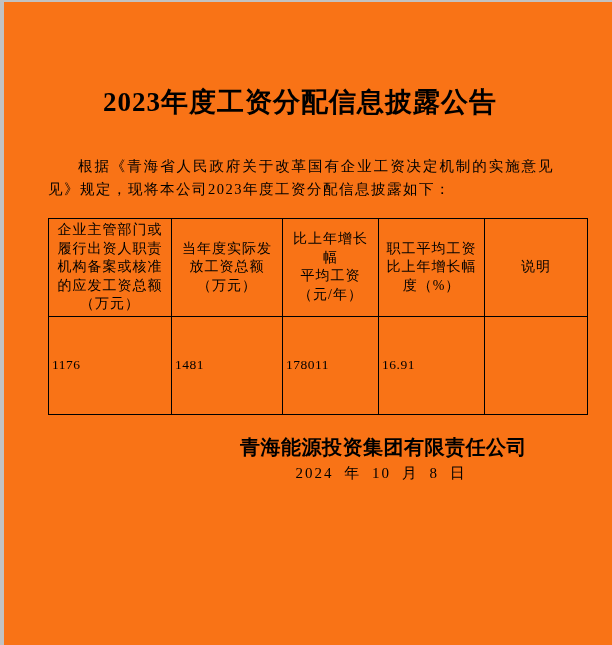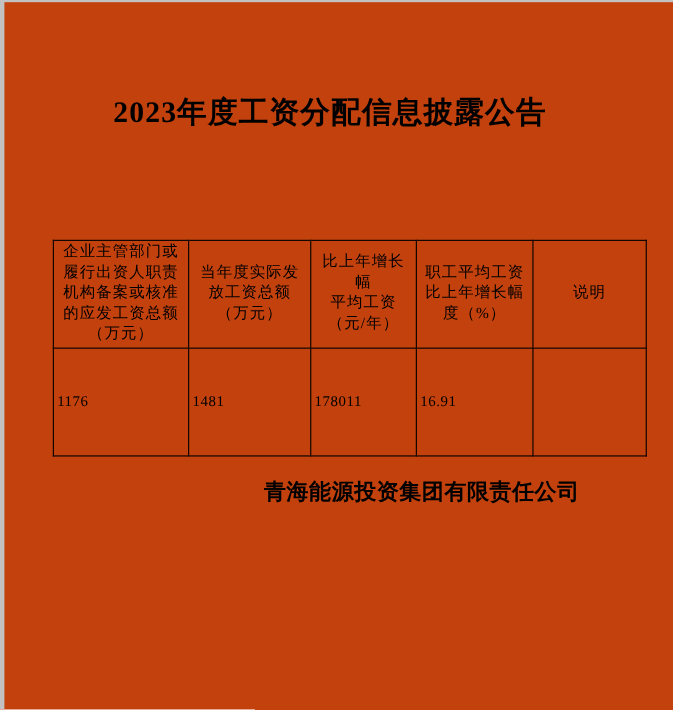--- a/index.html
+++ b/index.html
@@ -4,21 +4,21 @@
 <style>
   html, body {
     margin: 0;
     padding: 0;
     background: #ffffff;
   }
   .page {
     position: relative;
     width: 612px;
     height: 645px;
-    background: #c2410c;
+    background: #f97316;
     overflow: hidden;
     font-family: "Liberation Serif", "DejaVu Serif", serif;
     color: #000000;
   }
   .edge-top {
     position: absolute;
     left: 0; top: 0;
     width: 612px; height: 2px;
     background: #c2c2c2;
   }
@@ -113,20 +113,24 @@
 </head>
 <body>
 
 <div class="page">
 
   <div class="edge-top"></div>
   <div class="edge-left"></div>
 
   <div class="doc-title">2023年度工资分配信息披露公告</div>
 
+  <div class="paragraph">
+    <div class="line1">根据《青海省人民政府关于改革国有企业工资决定机制的实施意见</div>
+    <div class="line2">见》规定，现将本公司2023年度工资分配信息披露如下：</div>
+  </div>
 
   <table class="disclosure">
     <tbody>
         <tr class="header-row">
       <th class="col1">企业主管部门或
 履行出资人职责
 机构备案或核准
 的应发工资总额
 （万元）</th>
       <th class="col2">当年度实际发
@@ -145,14 +149,15 @@
       <td class="col2">1481</td>
       <td class="col3">178011</td>
       <td class="col4">16.91</td>
       <td class="col5"></td>
     </tr>
   </tbody>
     </table>
 
   <div class="company-line">青海能源投资集团有限责任公司</div>
 
+  <div class="date-line">2024 年 10 月 8 日</div>
 
 </div>
 
 </body></html>

